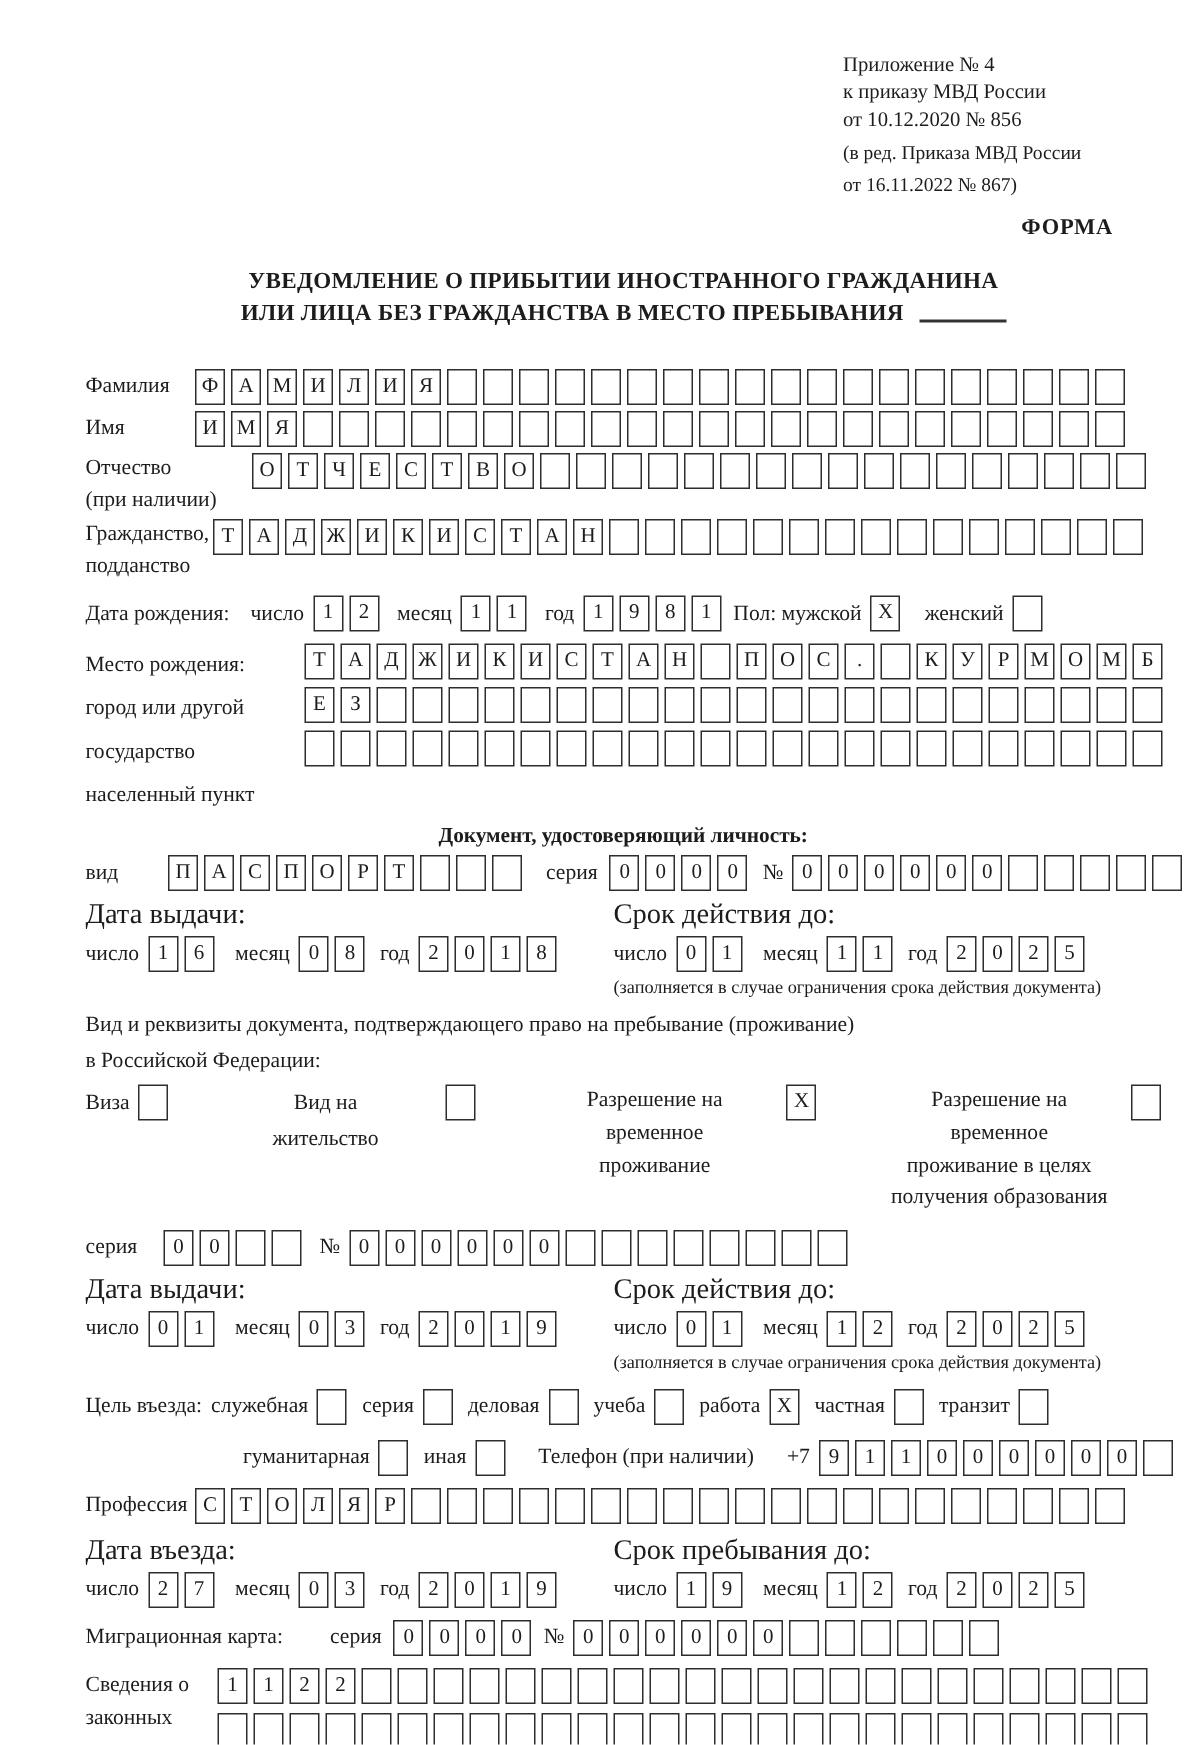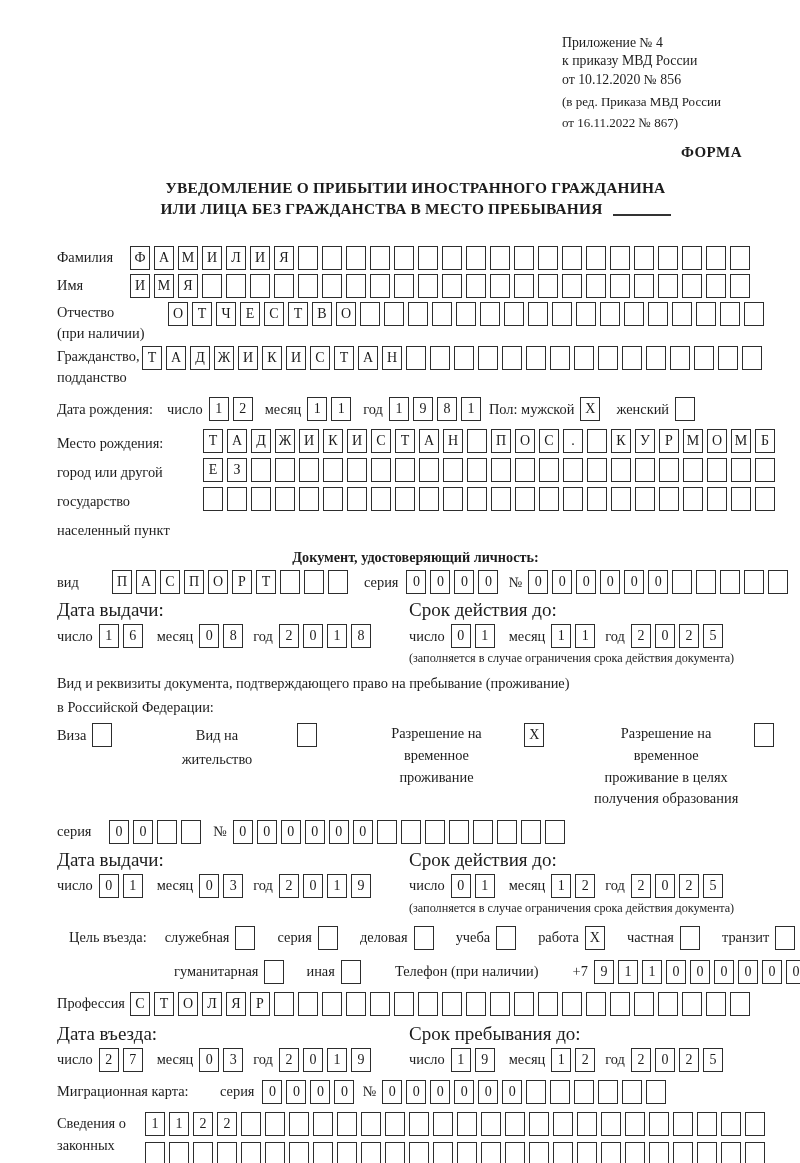--- a/index.html
+++ b/index.html
@@ -53,21 +53,21 @@
   .plain{font-size:14.4px;margin-top:7px;line-height:1.5;}
 
   
   .visa-row{display:flex;align-items:flex-start;margin-top:5px;gap:17px;}
   .visa-item{display:flex;align-items:flex-start;margin-right:14px;}
   .visa-text{font-size:14.4px;text-align:center;line-height:1.5;margin-right:9px;}
   .visa-text.single{margin-right:6px;line-height:24px;}
 
   
   .purpose-row{display:flex;align-items:center;margin-top:10px;flex-wrap:nowrap;}
-  .purpose-row .flabel{margin-right:6px;margin-left:12px;}
+  .purpose-row .flabel{margin-right:6px;}
   .purpose-row .cells{margin-right:10px;}
   .indent105{margin-left:105px;}
 
   
   .rep{display:flex;align-items:flex-start;margin-top:8px;}
   .rep-label{width:88px;flex:none;font-size:14.4px;line-height:1.55;}
   .rep-cells .cells{margin-bottom:6px;display:flex;}
 </style>
 </head>
 <body>

